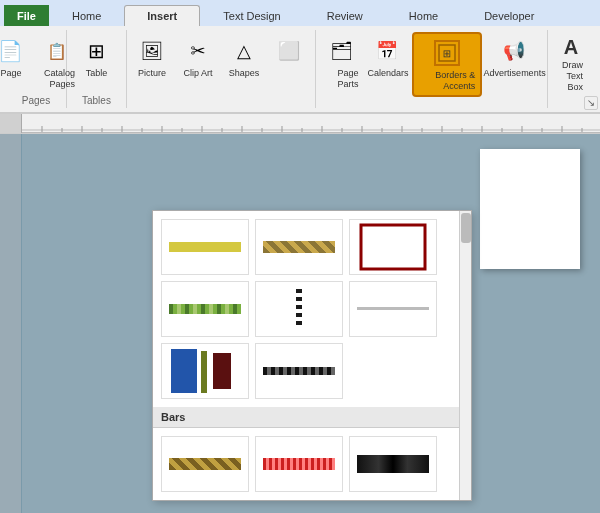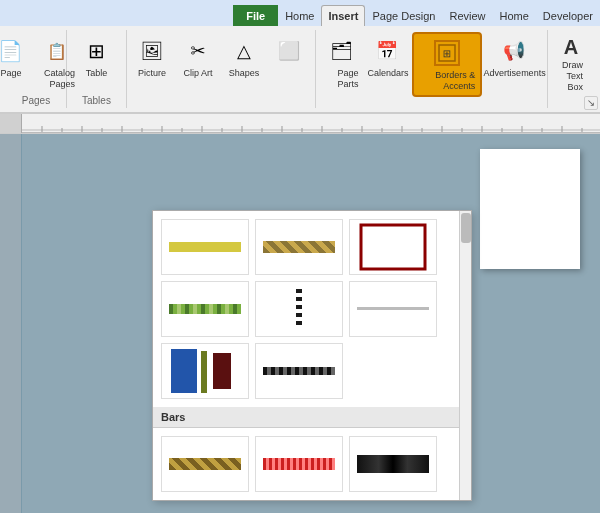--- a/index.html
+++ b/index.html
@@ -1,20 +1,20 @@
 <!DOCTYPE html>
 <html><head>
   <meta charset="utf-8">
   <style>
     * { margin: 0; padding: 0; box-sizing: border-box; }
     body { font-family: 'Segoe UI', Arial, sans-serif; font-size: 11px; background: #b0bec5; width: 600px; height: 513px; overflow: hidden; }
 
     
-    .tab-row { display: flex; align-items: flex-end; background: #d6e4f7; height: 26px; padding-left: 4px; justify-content: flex-end; }
-    .tab { padding: 4px 6px; font-size: 11px; cursor: pointer; border: 1px solid transparent; border-bottom: none; border-radius: 3px 3px 0 0; color: #333; }
+    .tab-row { display: flex; align-items: flex-end; background: #d6e4f7; height: 26px; padding-left: 4px; }
+    .tab { padding: 4px 22px; font-size: 11px; cursor: pointer; border: 1px solid transparent; border-bottom: none; border-radius: 3px 3px 0 0; color: #333; }
     .tab.active { background: #f0f0f0; border-color: #aaa; border-bottom-color: #f0f0f0; font-weight: 600; color: #333; }
     .tab.file { background: #2e7d32; color: white; font-weight: bold; padding: 4px 12px; border-radius: 0; }
 
     
     .ribbon-content { background: #f0f0f0; border-bottom: 2px solid #ccc; padding: 4px 6px; display: flex; align-items: stretch; min-height: 70px; position: relative; }
     .ribbon-group { display: flex; flex-direction: column; align-items: center; border-right: 1px solid #d0d0d0; padding: 2px 8px; min-width: 60px; }
     .ribbon-group-buttons { display: flex; gap: 4px; align-items: flex-start; flex: 1; }
     .ribbon-group-label { font-size: 10px; color: #666; margin-top: auto; padding-top: 2px; text-align: center; }
     .ribbon-btn { display: flex; flex-direction: column; align-items: center; padding: 3px 5px; cursor: pointer; border-radius: 3px; min-width: 38px; }
     .ribbon-btn .btn-icon { width: 32px; height: 32px; display: flex; align-items: center; justify-content: center; font-size: 20px; }
@@ -104,21 +104,21 @@
       border-radius: 2px;
     }
   </style>
 </head>
 <body>
 
 <div class="tab-row">
   <div class="tab file">File</div>
   <div class="tab">Home</div>
   <div class="tab active">Insert</div>
-  <div class="tab">Page Design</div>
+  <div class="tab">Text Design</div>
   <div class="tab">Review</div>
   <div class="tab">Home</div>
   <div class="tab">Developer</div>
 </div>
 
 <div class="ribbon-content">
 
   <div class="ribbon-group">
     <div class="ribbon-group-buttons">
       <div class="ribbon-btn">

